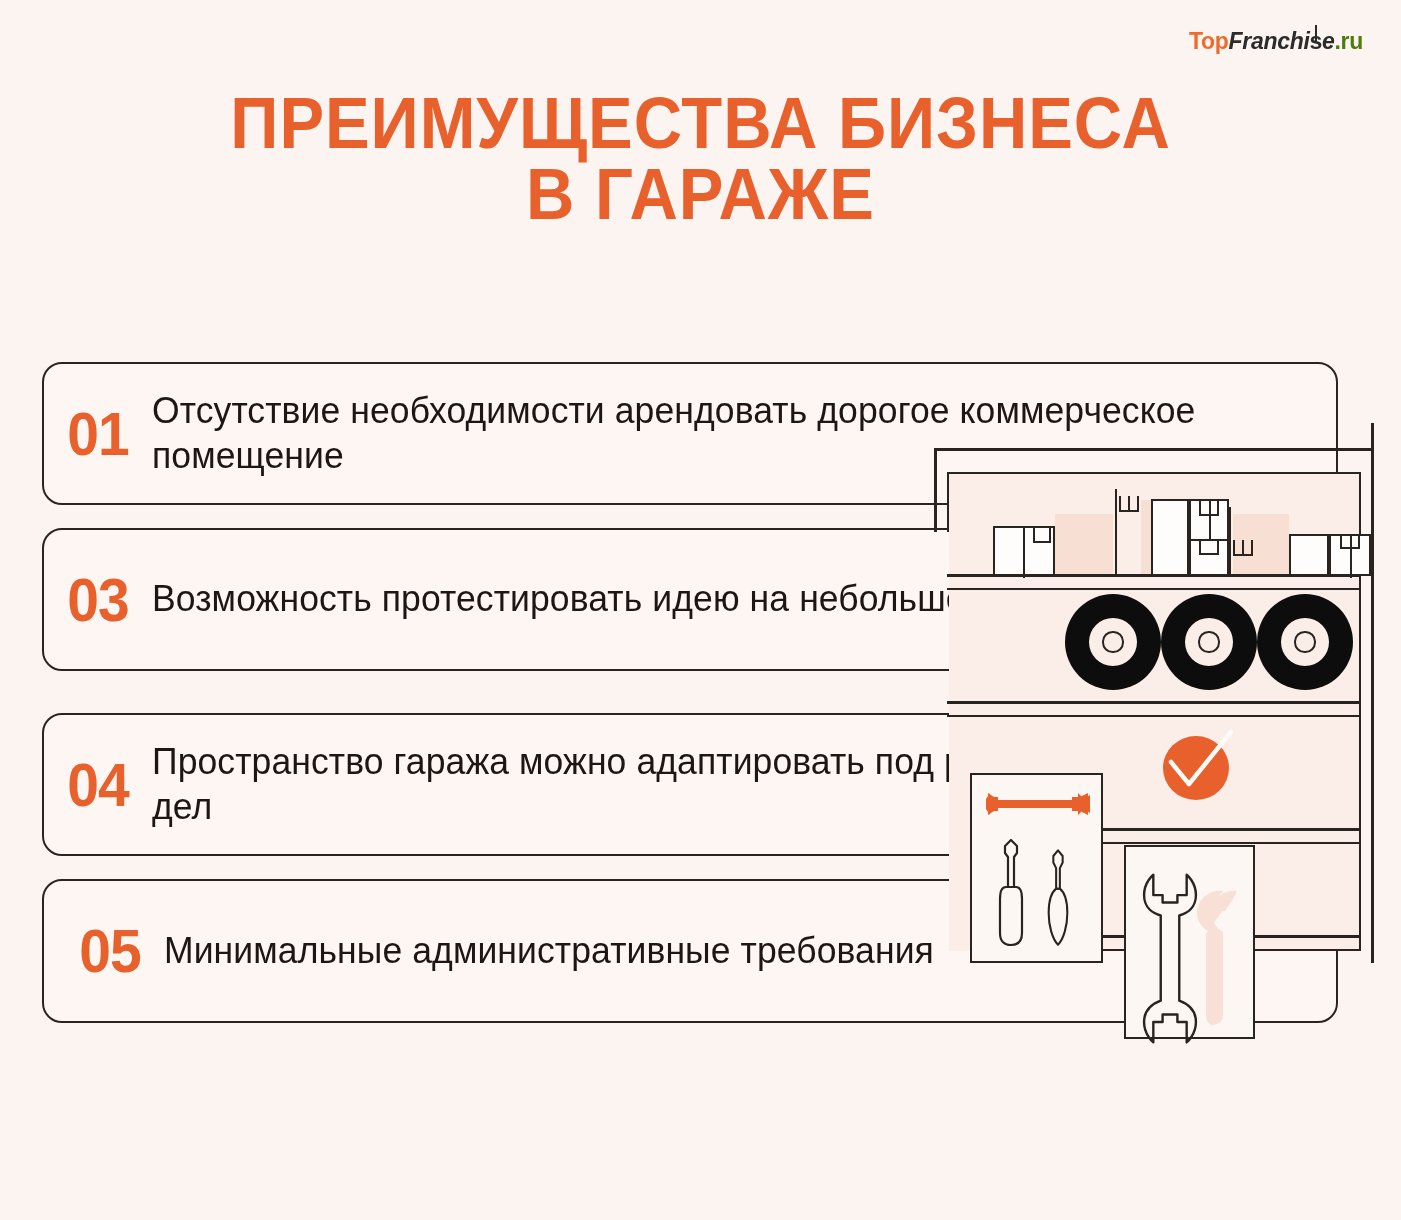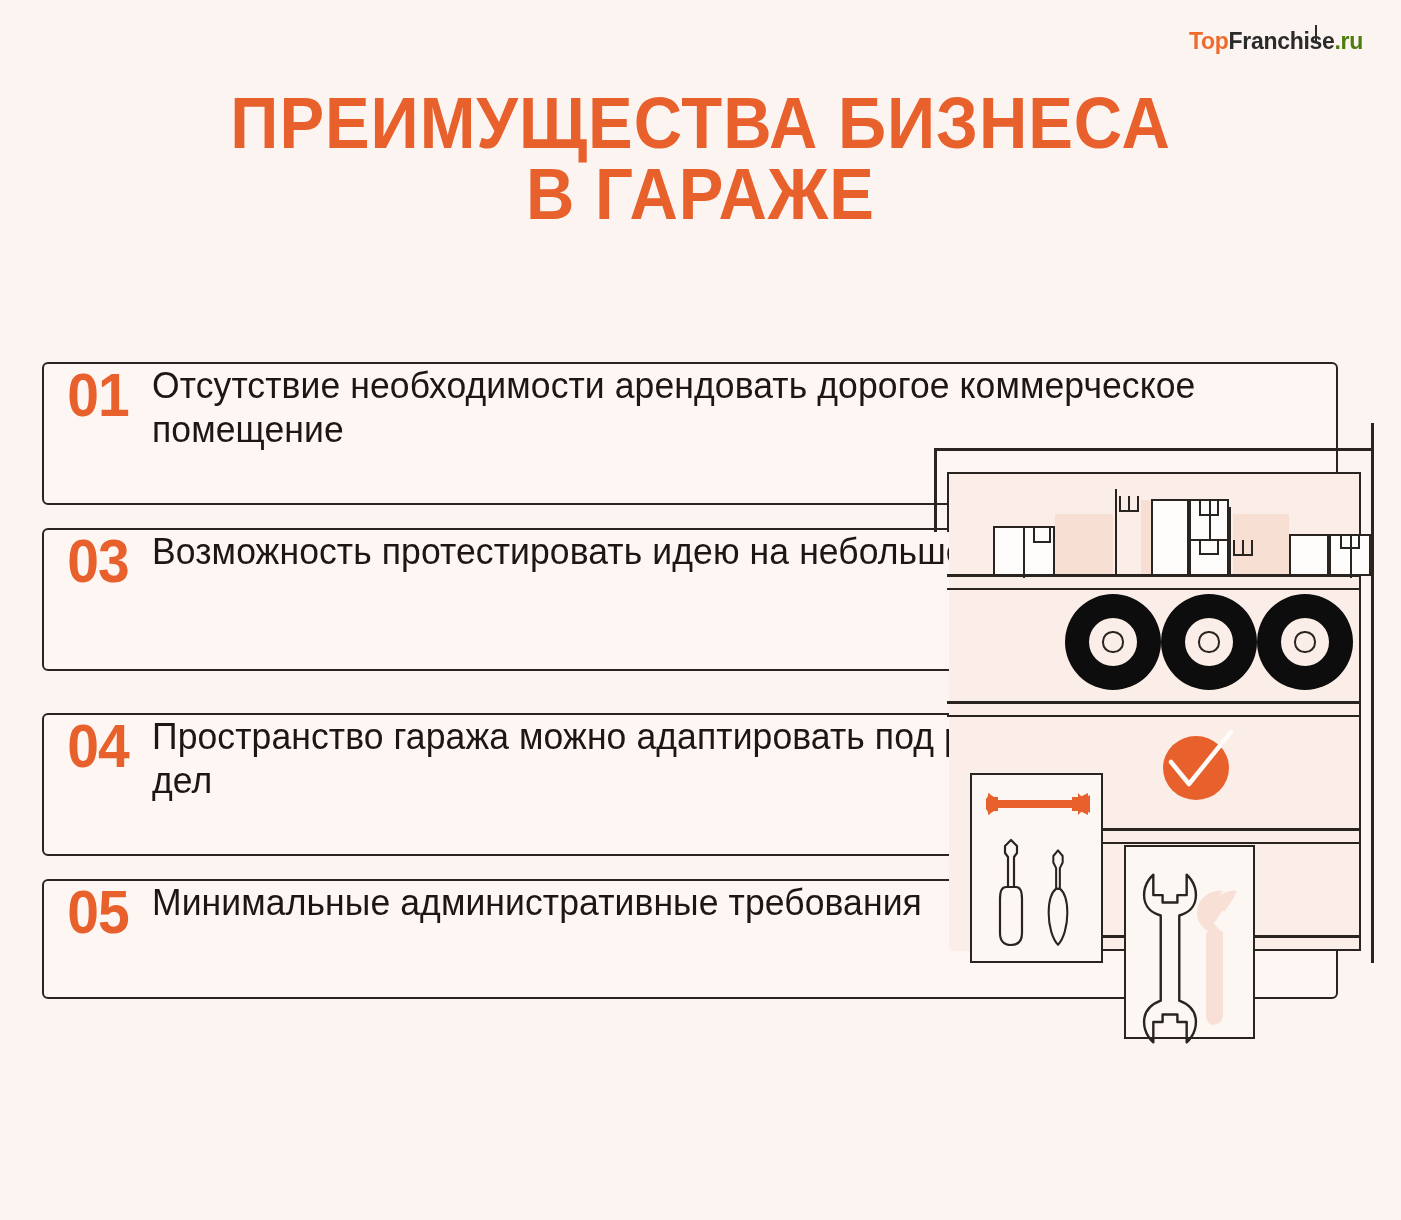--- a/index.html
+++ b/index.html
@@ -20,21 +20,21 @@
   
   #logo {
     position:absolute;
     top:28px; right:38px;
     font-size:23px;
     font-weight:bold;
     letter-spacing:-0.3px;
     white-space:nowrap;
   }
   #logo .lg-top { color:#EE6B2D; }
-  #logo .lg-mid { color:#2B2B2B; }
+  #logo .lg-mid { color:#2B2B2B;font-style:italic; }
   #logo .lg-ru  { color:#4d7c0f; }
   #logo .lg-dollar { position:relative; color:#2B2B2B; }
   #logo .lg-dollar::after{
     content:"";
     position:absolute;
     left:50%; top:-3px;
     width:2px; height:18px;
     background:#2B2B2B;
     transform:translateX(-50%);
   }
@@ -57,24 +57,24 @@
 
   
   #cards {
     position:absolute;
     left:42px; top:362px;
     width:1296px;
   }
   .card {
     position:relative;
     border:2px solid #2A2420;
-    border-radius:6px;
+    border-radius:20px;
     background:#FDF6F2;
     display:flex;
-    align-items:flex-start;
+    align-items:center;
     margin-bottom:23px;
   }
   .card-num {
     color:#E8602C;
     font-family:"Liberation Sans Narrow","Liberation Sans",sans-serif;
     font-weight:bold;
     font-size:62px;
     line-height:1;
     width:108px;
     flex:0 0 108px;
@@ -89,21 +89,21 @@
     line-height:1.2;
     letter-spacing:0.1px;
     transform:scaleX(0.96);
     transform-origin:left center;
     padding-right:20px;
   }
   .c1 { height:143px; }
   .c2 { height:120px; }
   .c3 { height:143px; }
   .c4 { height:143px;margin-top:42px; }
-  .c5 { height:120px; margin-bottom:0; }
+  .c5 { height:144px; margin-bottom:0;padding-left:12px; }
 
   
   #illu {
     position:absolute;
     left:929px; top:448px;
     width:445px; height:592px;
   }
   .ln { position:absolute; background:#2A2420; }
 
   

